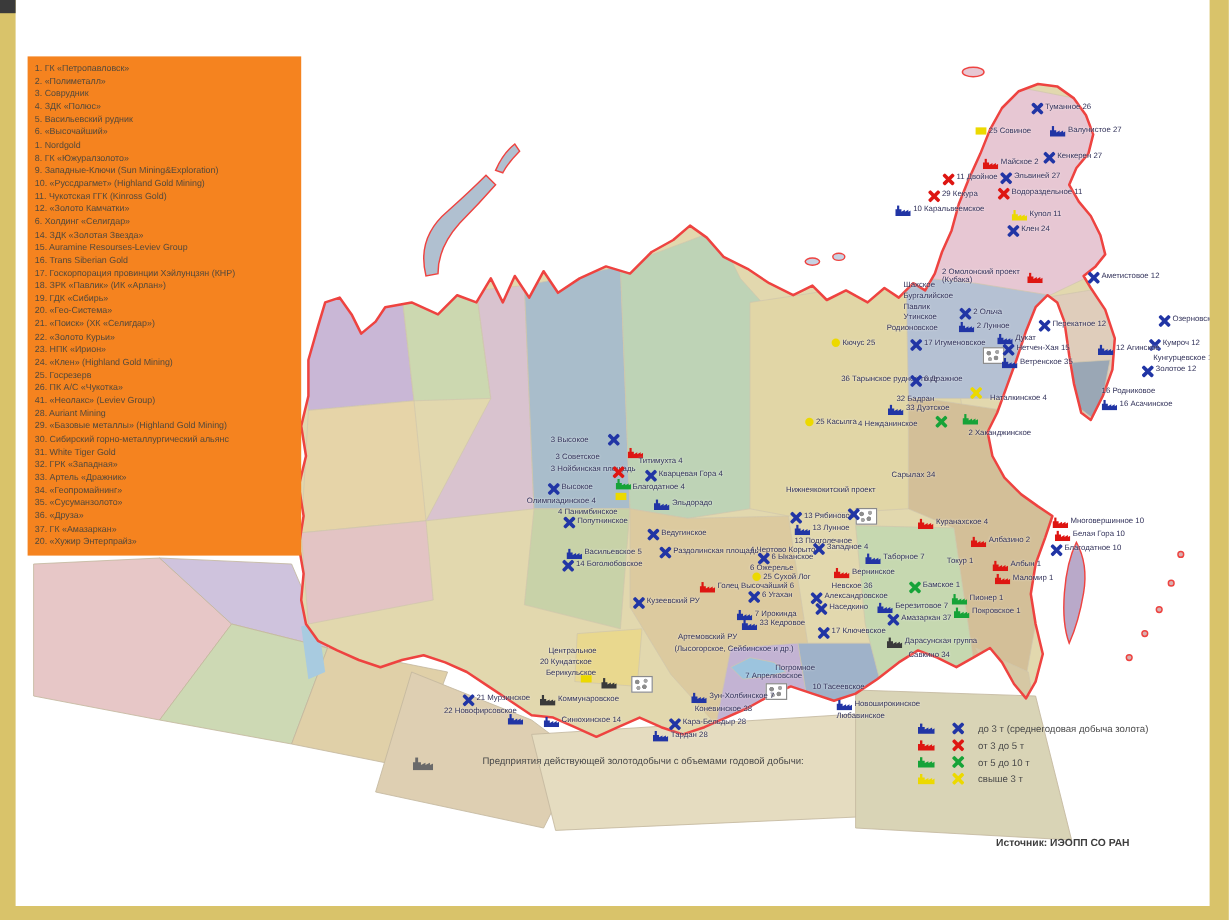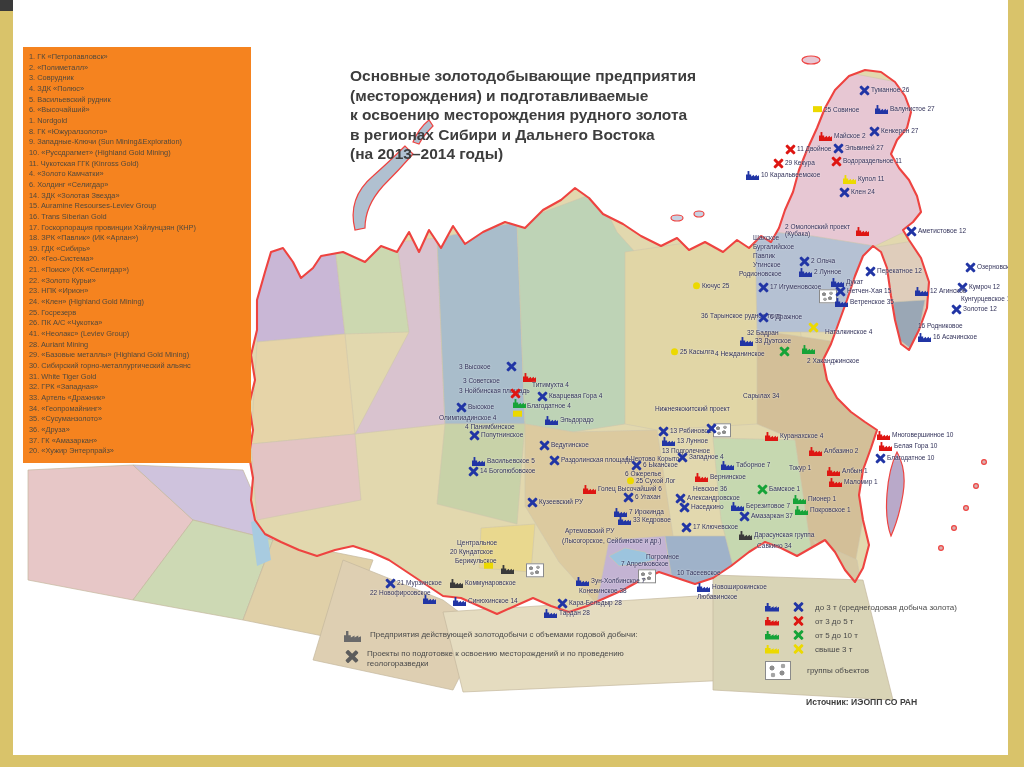--- a/index.html
+++ b/index.html
@@ -36,34 +36,34 @@
   #title{position:absolute;left:337px;top:66px;font-size:15.5px;line-height:19.5px;font-weight:bold;color:#3d3d3d;}
   
   #legend-left{position:absolute;left:331px;top:630px;font-size:8px;color:#4a4a4a;}
   .ll-row{position:relative;display:flex;align-items:flex-start;gap:9px;margin-bottom:7px;}
   .ll-icon{flex:none;margin-top:1px;color:#5c5c5c;}
   .ll-factory{width:17px;height:11px;background:#6a6a6a;clip-path:polygon(0% 100%,0% 38%,12% 38%,12% 0%,26% 0%,26% 38%,40% 38%,40% 60%,62% 42%,62% 60%,84% 42%,84% 60%,100% 48%,100% 100%);}
   .ll-hammers{position:relative;width:14px;height:13px;color:#5c5c5c;}
   .ll-hammers::before,.ll-hammers::after{content:"";position:absolute;left:5.5px;top:-1px;width:3.6px;height:15px;border-radius:1px;background:currentColor;}
   .ll-hammers::before{transform:rotate(45deg);}
   .ll-hammers::after{transform:rotate(-45deg);}
-  .ll-text{max-width:320px;line-height:9.5px;}
+  .ll-text{max-width:320px;line-height:9.5px;margin-left:32px;}
   
   #legend-right{position:absolute;left:752px;top:600px;font-size:8px;color:#4a4a4a;}
   .lr-row{display:flex;align-items:center;gap:8px;height:14px;}
   .lr-factory{width:14px;height:9px;}
   .lr-hammers{margin-left:6px;}
   .lr-label{margin-left:4px;}
   .lr-groups{display:flex;align-items:center;gap:16px;margin-top:5px;}
   .lr-groupbox{width:24px;height:17px;background:#fff;border:1px solid #8a8a8a;
     background-image:radial-gradient(circle at 6px 6px,#8d8d8d 2.2px,transparent 2.8px),
                      radial-gradient(circle at 16px 11px,#8d8d8d 2.2px,transparent 2.8px),
                      radial-gradient(circle at 7px 13px,#a5a5a5 2px,transparent 2.6px),
                      radial-gradient(circle at 17px 4px,#a5a5a5 2px,transparent 2.6px);}
-  #source{position:absolute;left:793px;top:697px;font-size:8.6px;font-weight:bold;color:#3d3d3d;}
+  #source{position:absolute;left:817px;top:697px;font-size:8.6px;font-weight:bold;color:#3d3d3d;}
 </style>
 </head>
 <body>
 
 <div id="stage">
   <div id="slide">
 
     <svg id="map" viewBox="0 0 1024 767" xmlns="http://www.w3.org/2000/svg">
       <defs>
         <clipPath id="ru">
@@ -590,21 +590,21 @@
           <li>2. «Полиметалл»</li>
           <li>3. Соврудник</li>
           <li>4. ЗДК «Полюс»</li>
           <li>5. Васильевский рудник</li>
           <li>6. «Высочайший»</li>
           <li>1. Nordgold</li>
           <li>8. ГК «Южуралзолото»</li>
           <li>9. Западные-Ключи (Sun Mining&amp;Exploration)</li>
           <li>10. «Руссдрагмет» (Highland Gold Mining)</li>
           <li>11. Чукотская ГГК (Kinross Gold)</li>
-          <li>4. «Золото Камчатки»</li>
+          <li>12. «Золото Камчатки»</li>
           <li>6. Холдинг «Селигдар»</li>
           <li>14. ЗДК «Золотая Звезда»</li>
           <li>15. Auramine Resourses-Leviev Group</li>
           <li>16. Trans Siberian Gold</li>
           <li>17. Госкорпорация провинции Хэйлунцзян (КНР)</li>
           <li>18. ЗРК «Павлик» (ИК «Арлан»)</li>
           <li>19. ГДК «Сибирь»</li>
           <li>20. «Гео-Система»</li>
           <li>21. «Поиск» (ХК «Селигдар»)</li>
           <li>22. «Золото Курьи»</li>
@@ -620,36 +620,25 @@
           <li>32. ГРК «Западная»</li>
           <li>33. Артель «Дражник»</li>
           <li>34. «Геопромайнинг»</li>
           <li>35. «Сусуманзолото»</li>
           <li>36. «Друза»</li>
           <li>37. ГК «Амазаркан»</li>
           <li>20. «Хужир Энтерпрайз»</li>
         </ol>
     </div>
 
-    <div id="title">
-        <div>Основные золотодобывающие предприятия</div>
-        <div>(месторождения) и подготавливаемые</div>
-        <div>к освоению месторождения рудного золота</div>
-        <div>в регионах Сибири и Дальнего Востока</div>
-        <div>(на 2013–2014 годы)</div>
-      </div>
 
     <div id="legend-left">
       <div class="ll-row">
         <span class="ll-icon ll-factory"></span>
         <span class="ll-text">Предприятия действующей золотодобычи с объемами годовой добычи:</span>
-      </div>
-      <div class="ll-row">
-        <span class="ll-icon ll-hammers"></span>
-        <span class="ll-text">Проекты по подготовке к освоению месторождений и по проведению геологоразведки</span>
       </div>
     </div>
 
     <div id="legend-right">
       <div id="lr-rows">
           <div class="lr-row">
             <span class="ic ic-factory lr-factory" style="background: rgb(33, 53, 165);"></span>
             <span class="ic ic-hammers lr-hammers" style="color: rgb(33, 53, 165);"></span>
             <span class="lr-label">до 3 т (среднегодовая добыча золота)</span>
           </div>
@@ -662,22 +651,18 @@
             <span class="ic ic-factory lr-factory" style="background: rgb(22, 163, 56);"></span>
             <span class="ic ic-hammers lr-hammers" style="color: rgb(22, 163, 56);"></span>
             <span class="lr-label">от 5 до 10 т</span>
           </div>
           <div class="lr-row">
             <span class="ic ic-factory lr-factory" style="background: rgb(236, 217, 0);"></span>
             <span class="ic ic-hammers lr-hammers" style="color: rgb(236, 217, 0);"></span>
             <span class="lr-label">свыше 3 т</span>
           </div>
         </div>
-      <div class="lr-groups">
-        <span class="lr-groupbox"></span>
-        <span>группы объектов</span>
-      </div>
     </div>
 
     <div id="source">Источник: ИЭОПП СО РАН</div>
   </div>
   <div id="corner"></div>
 </div>
 
 </body></html>

